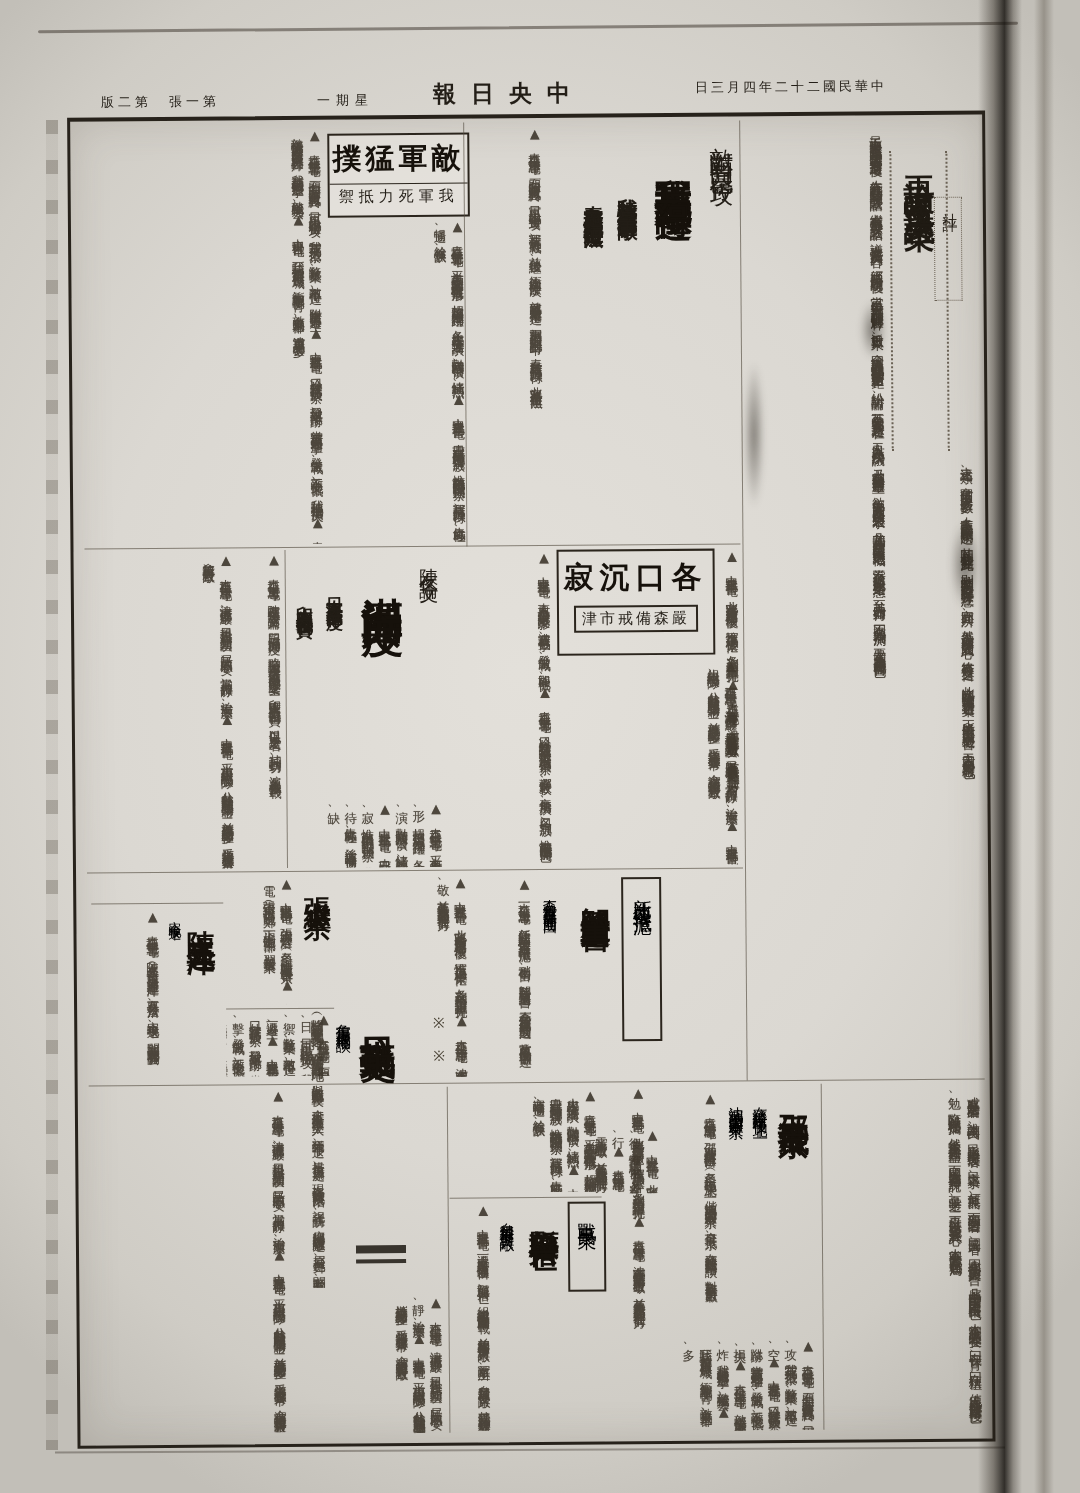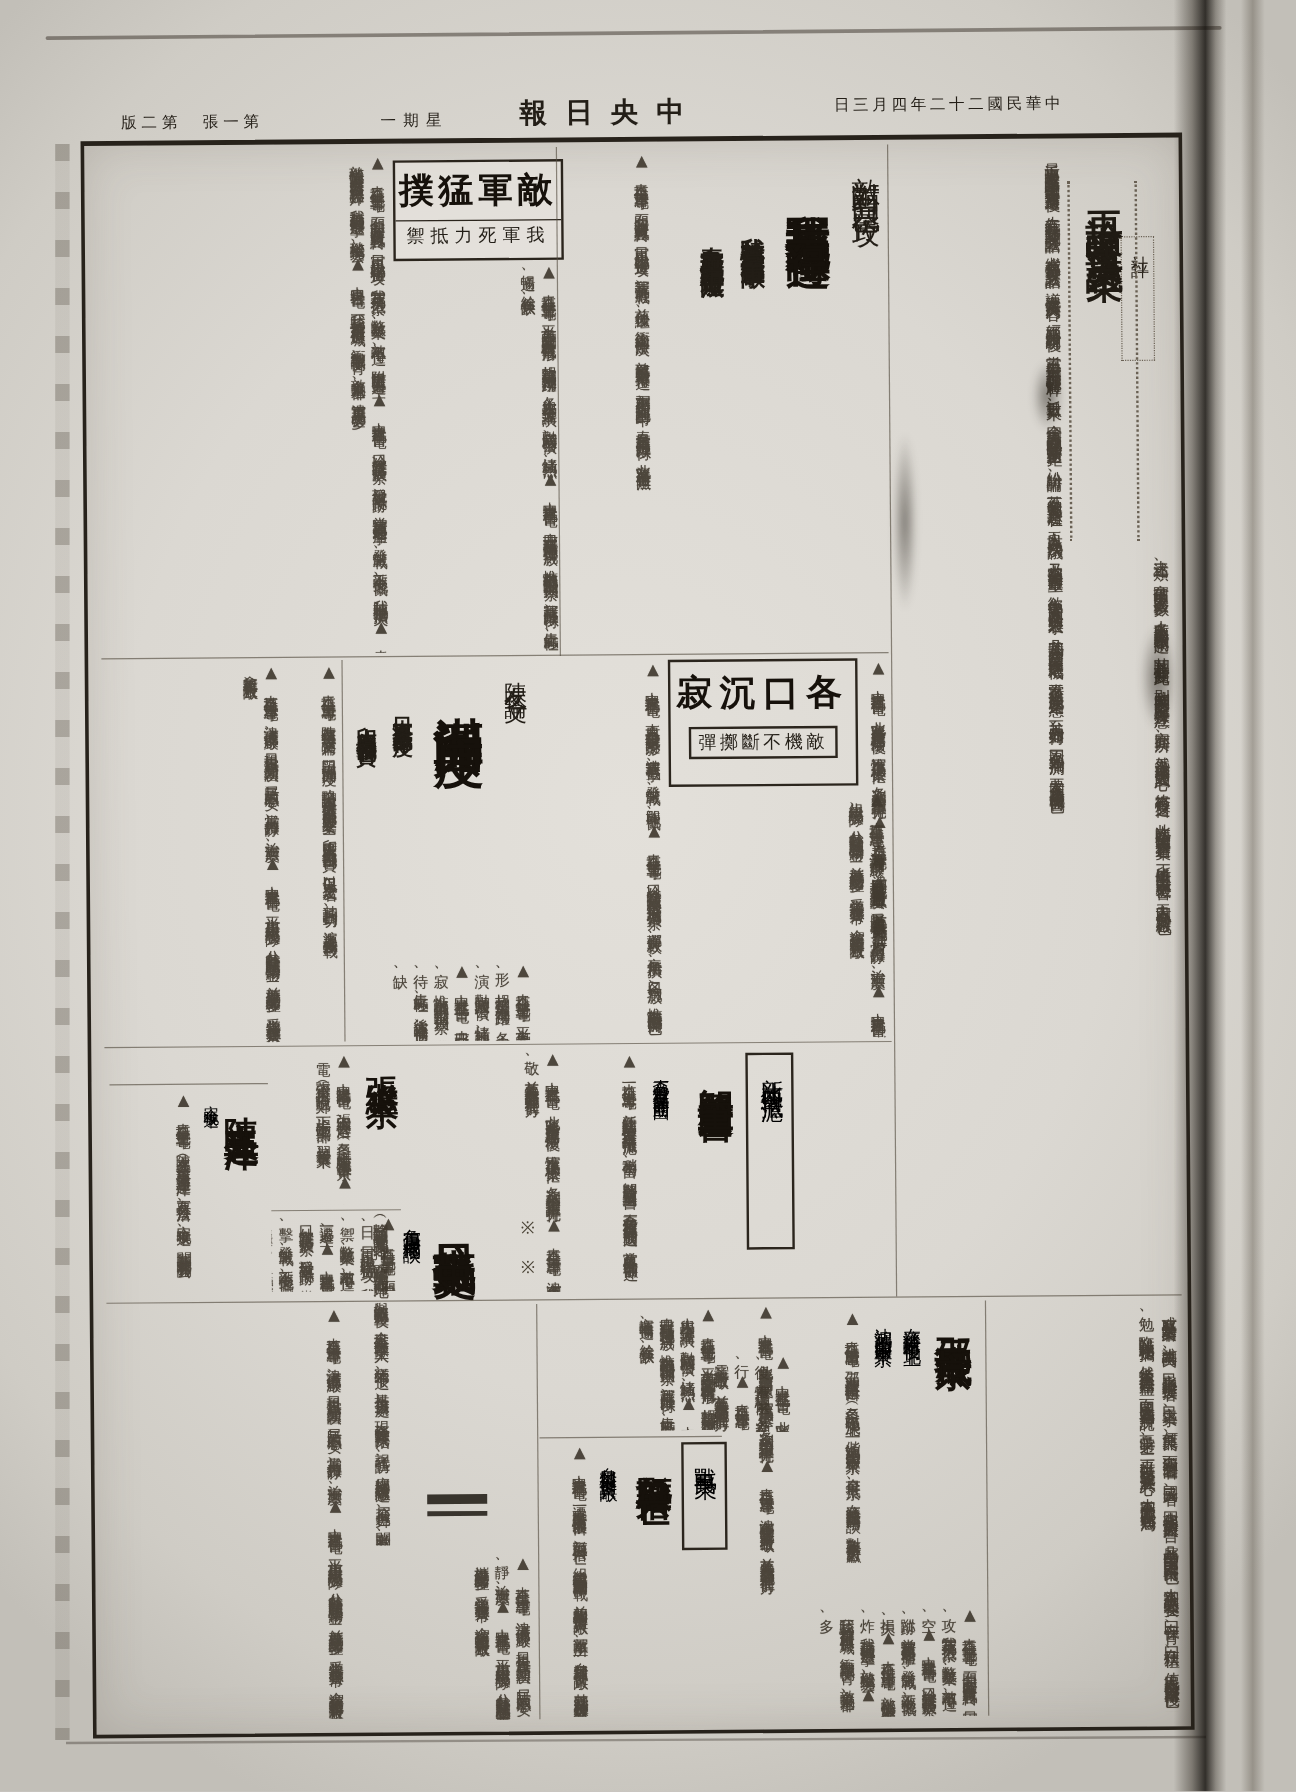--- a/index.html
+++ b/index.html
@@ -64,21 +64,21 @@
 
     <div class="boxed" style="position:absolute;left:332px;top:132px;width:138px;height:80px;text-align:center;background:rgba(235,232,226,.55);">
       <div class="h-rtl bold" style="font-size:29px;letter-spacing:4px;margin-top:4px;color:#16110b;">撲猛軍敵</div>
       <div class="h-rtl" style="font-size:15px;letter-spacing:5px;margin-top:4px;border-top:1px solid #2b251d;padding-top:3px;">禦抵力死軍我</div>
     </div>
     <div class="vbody" style="left:86px;top:126px;width:242px;height:416px;">▲本社二日北平專電　石門寨方面昨晝激戰終日、日軍以步砲聯合猛攻、我守軍死力抵禦、斃敵甚衆、敵卒不得逞、附近居民遷避一空、▲中央社北平二日電　冷口外我軍昨晨偵察、發現敵軍蹤跡、當遭我軍迎頭痛擊、發生激戰、敵不支他竄、我陣地毫無損失、▲本社二日天津專電　敵機十餘架今晨分向各口偵察轟炸、我高射砲猛烈還擊、敵機始逸去、▲中央社二日電　我騎兵一部奮勇橫越長城、衝擊敵軍側背、敵倉皇退卻、遺棄軍用品甚多、</div>
     <div class="vbody" style="left:332px;top:218px;width:138px;height:324px;">▲本社二日北平專電　平市各界聞前方將士苦戰情形、捐款勞軍極為踴躍、各大學學生分途講演、勸購救國公債、情緒熱烈、▲中央社北平二日電　古北口我軍陣地連日沉寂、惟敵機仍不斷飛翔偵察、我軍嚴陣以待、士氣極旺、後方運輸暢通、給養無缺、</div>
 
     <div class="boxed" style="position:absolute;left:558px;top:550px;width:154px;height:102px;text-align:center;">
       <div class="h-rtl bold" style="font-size:30px;letter-spacing:6px;margin-top:6px;color:#16110b;">寂沉口各</div>
-      <div class="h-rtl boxed" style="display:inline-block;font-size:15px;letter-spacing:3px;margin-top:7px;padding:2px 6px;">彈擲斷不機敵</div>
+      <div class="h-rtl boxed" style="display:inline-block;font-size:15px;letter-spacing:3px;margin-top:7px;padding:2px 6px;">津市戒備森嚴</div>
     </div>
     <div class="vbody" style="left:472px;top:550px;width:82px;height:316px;">▲中央社北平二日電　東方八十里發現敵軍蹤影、遭我軍截擊、發生激戰、旋即他竄、▲本社二日北平專電　冷口外昨晨敵偵察機一架沿長城一帶偵察、擲彈數枚、毫無所損、各口均沉寂、惟敵機不斷擲彈而已、</div>
     <div class="vbody" style="left:716px;top:550px;width:26px;height:316px;">▲中央社北平二日電　北甯路客貨兩運已漸恢復、惟軍運仍極繁忙、各次列車均須讓軍車先行、▲本社二日天津專電　津市各團體電前方將士致敬、並募集寒衣藥品尅日運往前方、</div>
     <div class="vbody" style="left:558px;top:660px;width:182px;height:206px;">▲本社三日天津專電　津市戒備森嚴、日租界日軍頻頻演習、居民頗感不安、當局力持鎮靜、治安無虞、▲中央社北平二日電　平市學生組織慰勞隊、分赴各醫院慰問受傷將士、並攜帶慰勞品多種、受傷將士感奮異常、僉謂傷愈後誓再殺敵云、</div>
 
     <div class="vwrap" style="left:288px;top:548px;height:248px;width:156px;">
       <div class="vcol" style="font-size:19px;letter-spacing:4px;padding-top:4px;">陳友仁論文</div>
       <div class="vcol bold" style="font-size:42px;letter-spacing:4px;padding-top:14px;color:#16110b;">滿洲與印度</div>
       <div class="vcol bold" style="font-size:17px;letter-spacing:2px;padding-top:34px;">日本海軍足威脅印度</div>
       <div class="vcol bold" style="font-size:17px;letter-spacing:2px;padding-top:42px;">印人應努力抵制日貨</div>

